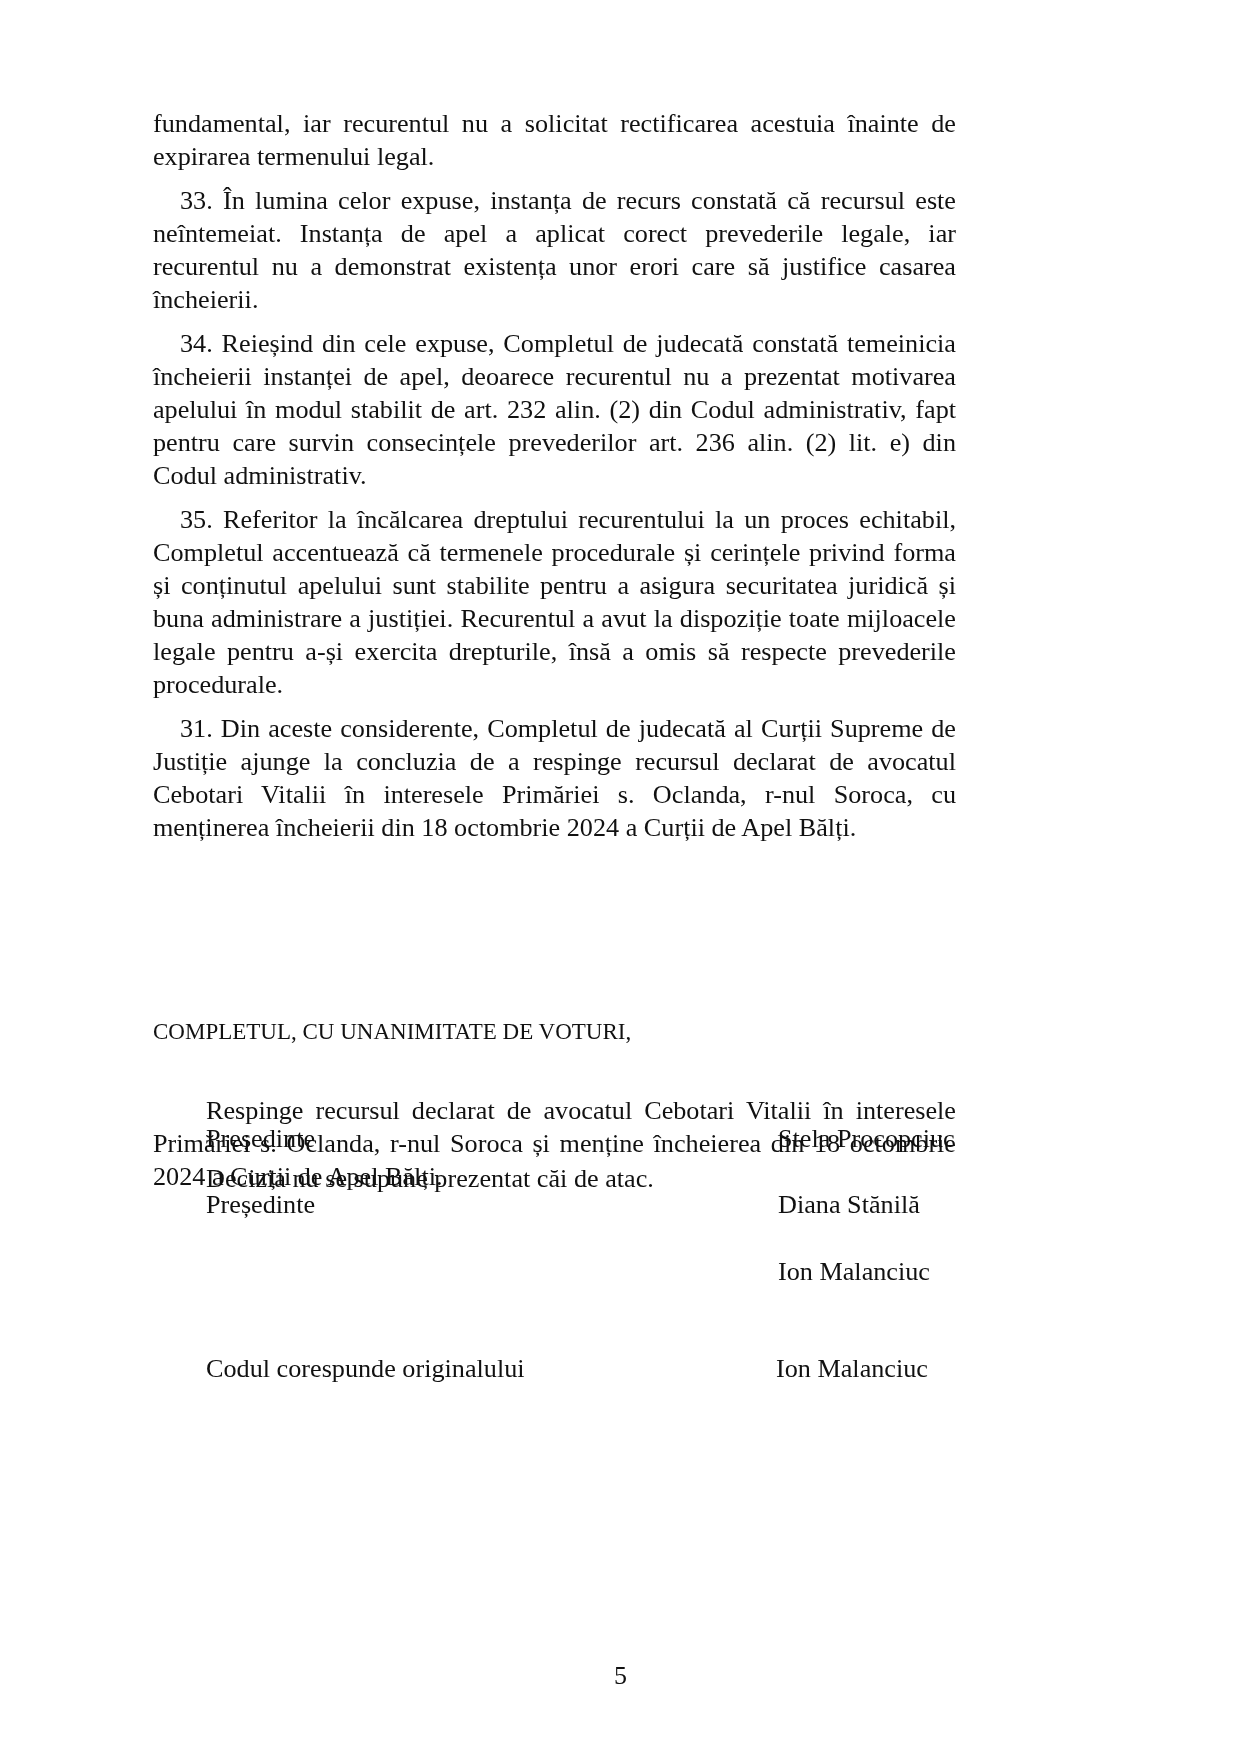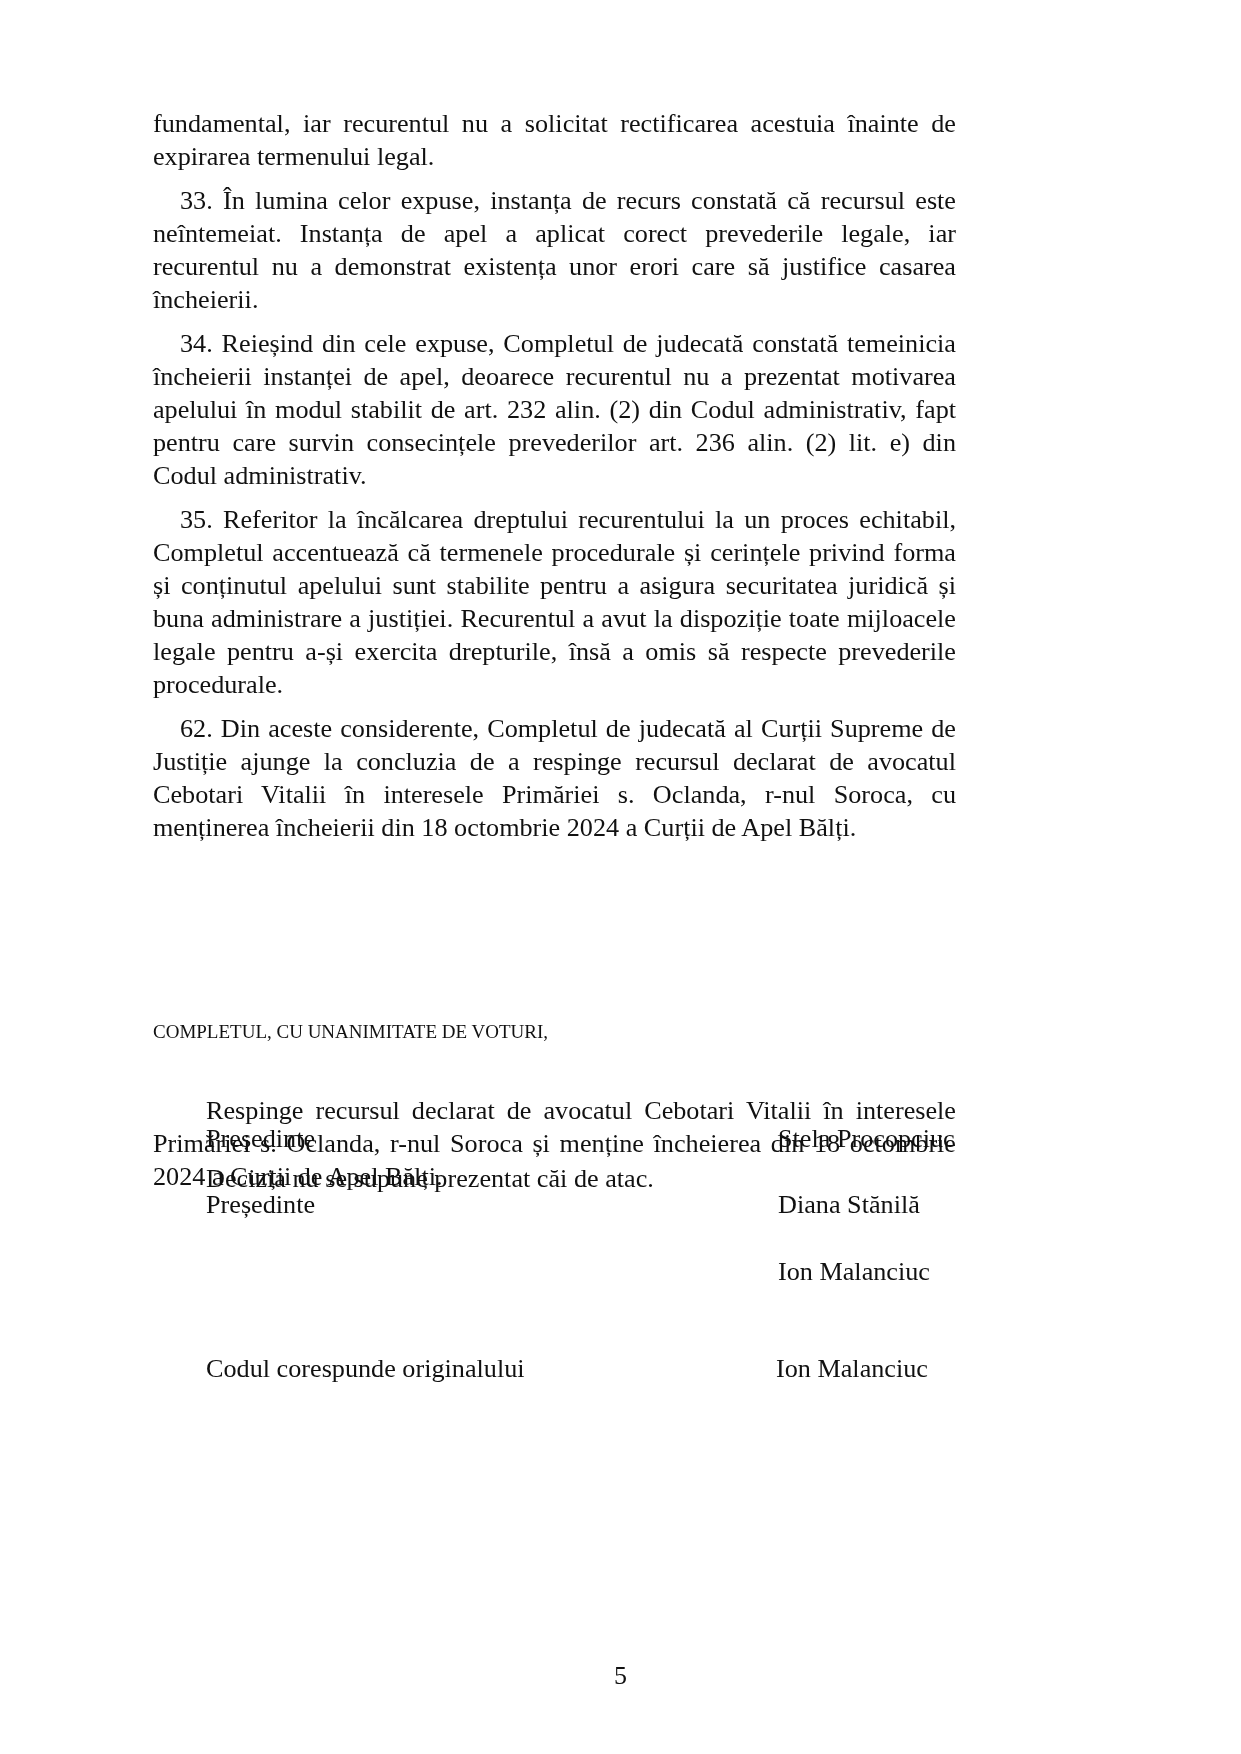--- a/index.html
+++ b/index.html
@@ -8,21 +8,21 @@
       position: absolute; left: 0; top: 0; width: 1241px; height: 1754px;
       background: #ffffff; color: #111111;
       font-family: "Liberation Serif", "DejaVu Serif", serif;
     }
     .body-text {
       position: absolute; left: 153px; top: 107px; width: 803px;
       font-size: 26.2px; line-height: 33.1px;
     }
     .para { margin: 0 0 10.5px 0; text-align: justify; text-indent: 27px; }
     .para.first { text-indent: 0; }
-    .ruling-head { position: absolute; left: 153px; top: 1015px; font-size: 19px; line-height: 33px; }
+    .ruling-head { position: absolute; left: 153px; top: 1015px; font-size: 23px; line-height: 33px; }
     .ruling-body {
       position: absolute; left: 153px; top: 1094px; width: 803px;
       font-size: 26.2px; line-height: 33.1px; text-align: justify; text-indent: 53px; margin: 0;
     }
     .decision-note { position: absolute; left: 206px; top: 1162px; font-size: 26.2px; line-height: 33px; }
     .sig-row { position: absolute; left: 206px; width: 750px; font-size: 26.2px; line-height: 33px; }
     .sig-role { position: absolute; left: 0; top: 0; white-space: nowrap; }
     .sig-name { position: absolute; left: 572px; top: 0; white-space: nowrap; }
     .sig-name.copy { left: 570px; }
     .page-number { position: absolute; left: 0; width: 1241px; top: 1661px; text-align: center; font-size: 26px; line-height: 30px; }
@@ -30,21 +30,21 @@
 </head>
 <body>
 
 <div class="page">
 
   <div class="body-text">
     <p class="para first">fundamental, iar recurentul nu a solicitat rectificarea acestuia înainte de expirarea termenului legal.</p>
     <p class="para">33. În lumina celor expuse, instanța de recurs constată că recursul este neîntemeiat. Instanța de apel a aplicat corect prevederile legale, iar recurentul nu a demonstrat existența unor erori care să justifice casarea încheierii.</p>
     <p class="para">34. Reieșind din cele expuse, Completul de judecată constată temeinicia încheierii instanței de apel, deoarece recurentul nu a prezentat motivarea apelului în modul stabilit de art. 232 alin. (2) din Codul administrativ, fapt pentru care survin consecințele prevederilor art. 236 alin. (2) lit. e) din Codul administrativ.</p>
     <p class="para">35. Referitor la încălcarea dreptului recurentului la un proces echitabil, Completul accentuează că termenele procedurale și cerințele privind forma și conținutul apelului sunt stabilite pentru a asigura securitatea juridică și buna administrare a justiției. Recurentul a avut la dispoziție toate mijloacele legale pentru a-și exercita drepturile, însă a omis să respecte prevederile procedurale.</p>
-    <p class="para">62. Din aceste considerente, Completul de judecată al Curții Supreme de Justiție ajunge la concluzia de a respinge recursul declarat de avocatul Cebotari Vitalii în interesele Primăriei s. Oclanda, r-nul Soroca, cu menținerea încheierii din 18 octombrie 2024 a Curții de Apel Bălți.</p>
+    <p class="para">31. Din aceste considerente, Completul de judecată al Curții Supreme de Justiție ajunge la concluzia de a respinge recursul declarat de avocatul Cebotari Vitalii în interesele Primăriei s. Oclanda, r-nul Soroca, cu menținerea încheierii din 18 octombrie 2024 a Curții de Apel Bălți.</p>
   </div>
 
   <div class="ruling-head">COMPLETUL, CU UNANIMITATE DE VOTURI,</div>
   <p class="ruling-body">Respinge recursul declarat de avocatul Cebotari Vitalii în interesele Primăriei s. Oclanda, r-nul Soroca și menține încheierea din 18 octombrie 2024 a Curții de Apel Bălți.</p>
   <div class="decision-note">Decizia nu se supune prezentat căi de atac.</div>
 
   <div class="sig-row" style="top:1122px;">
     <span class="sig-role">Președinte</span>
     <span class="sig-name">Stela Procopciuc</span>
   </div>

